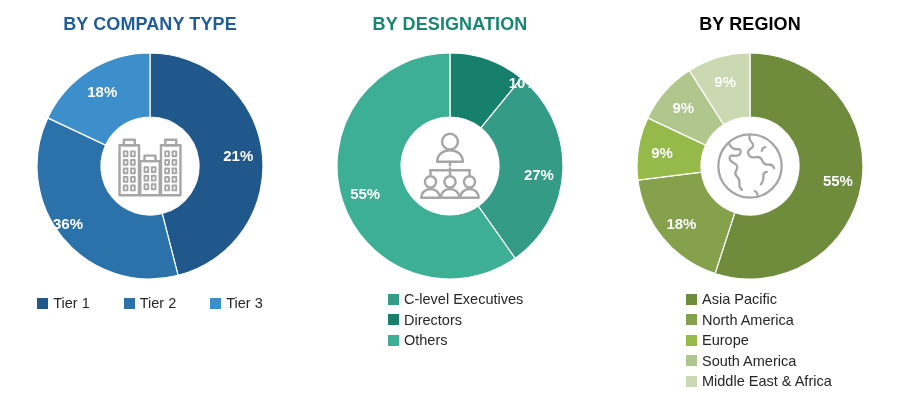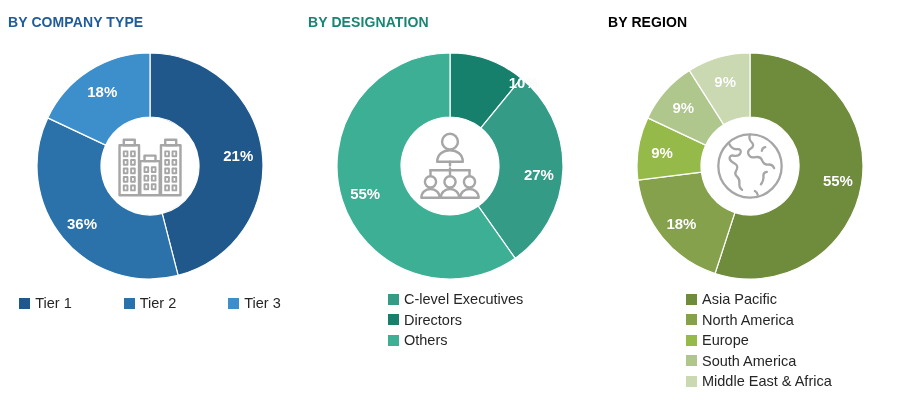--- a/index.html
+++ b/index.html
@@ -20,23 +20,24 @@
   }
   .panel {
     position: relative;
     width: 300px;
     height: 409px;
   }
 
   .panel-title {
     position: absolute;
     top: 14px;
-    left: 8px;
+    left: 0;
     width: 100%;
-    font-size: 14px;
+    text-align: center;
+    font-size: 18px;
     font-weight: bold;
     letter-spacing: 0.1px;
   }
 
   .donut-wrap {
     position: absolute;
     left: 50%;
     transform: translateX(-50%);
     top: 50px;
     width: 232px;
@@ -91,21 +92,21 @@
     white-space: nowrap;
   }
 
   
   .legend-h {
     left: 0;
     top: 296px;
     display: flex;
     flex-direction: row;
     justify-content: center;
-    gap: 52px;
+    gap: 34px;
   }
   
   .legend-v {
     top: 292px;
     display: flex;
     flex-direction: column;
     gap: 6px;
     padding-left: 88px;
   }
   .legend-v.wide { padding-left: 86px; }
@@ -159,21 +160,21 @@
               <rect x="33.5" y="33" width="3" height="4"></rect>
             <rect x="27.5" y="40" width="3" height="4"></rect>
               <rect x="33.5" y="40" width="3" height="4"></rect>
             <rect x="27.5" y="47" width="3" height="4"></rect>
               <rect x="33.5" y="47" width="3" height="4"></rect>
           </g>
         </svg>
       </div>
       <div id="labels-company-type">
           <div class="slice-label" style="left: 204.298px; top: 104.845px;">21%</div>
-          <div class="slice-label" style="left: 48px; top: 172.731px;">36%</div>
+          <div class="slice-label" style="left: 34px; top: 172.731px;">36%</div>
           <div class="slice-label" style="left: 68.3114px; top: 40.8548px;">18%</div>
         </div>
     </div>
 
     <div class="legend legend-h" id="legend-company-type">
         <div class="legend-row">
           <span class="legend-sw" style="background: rgb(33, 88, 140);"></span>
           <span class="legend-txt">Tier 1</span>
         </div>
         <div class="legend-row">

